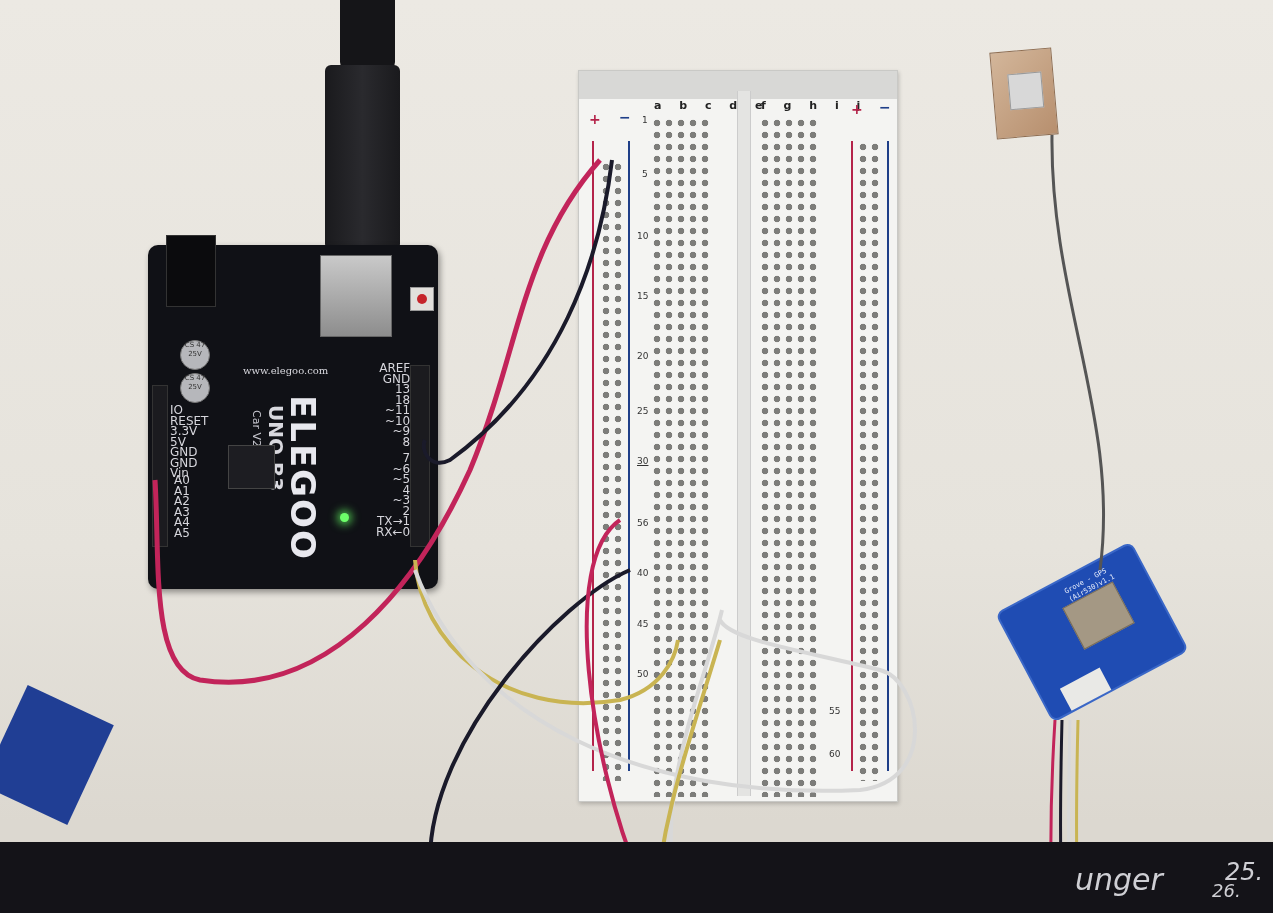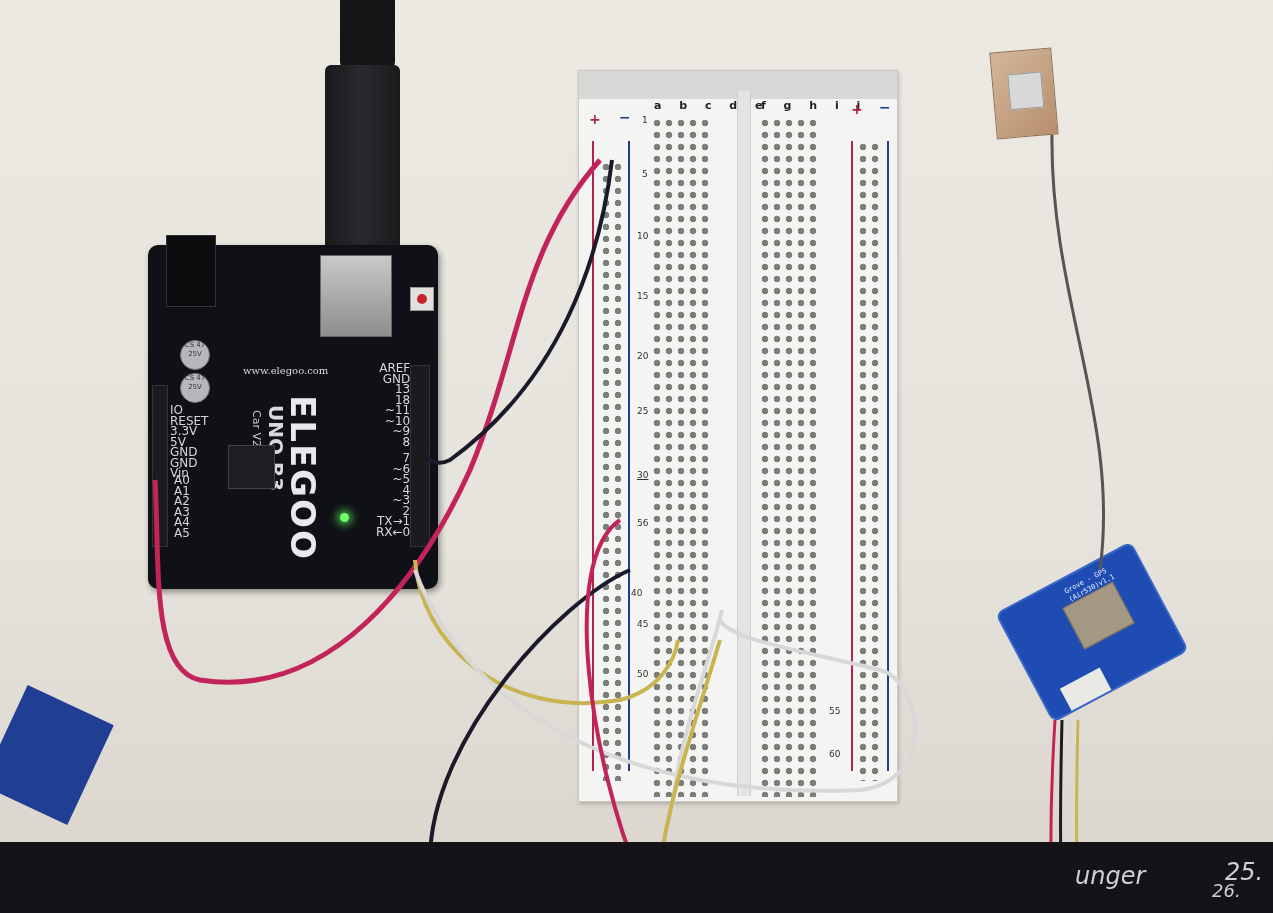--- a/index.html
+++ b/index.html
@@ -1,19 +1,19 @@
 <!DOCTYPE html>
 <html><head>
 <meta charset="utf-8">
 <style>
   html,body{margin:0;padding:0;}
   body{width:1273px;height:913px;overflow:hidden;background:#e9e6df;font-family:"DejaVu Sans",sans-serif;position:relative;}
   .scene{position:absolute;left:0;top:0;width:1273px;height:913px;background:linear-gradient(180deg,#ece9e3 0%,#e6e3dc 60%,#dcd8d0 90%);}
   .table-edge{position:absolute;left:0;top:842px;width:1273px;height:71px;background:#141318;}
-  .table-edge .label{position:absolute;color:#cfcfd4;font-style:italic;font-size:24px;}
+  .table-edge .label{position:absolute;color:#cfcfd4;font-style:italic;font-size:30px;}
   
   .arduino{position:absolute;left:148px;top:245px;width:290px;height:344px;background:#101116;border-radius:10px;box-shadow:2px 3px 6px rgba(0,0,0,.4);}
   .arduino .brand{position:absolute;left:175px;top:150px;transform:rotate(90deg);transform-origin:left top;color:#e8e8ee;font-weight:bold;font-size:34px;letter-spacing:2px;white-space:nowrap;}
   .arduino .model{position:absolute;left:140px;top:160px;transform:rotate(90deg);transform-origin:left top;color:#d8d8de;font-weight:bold;font-size:20px;white-space:nowrap;}
   .arduino .ver{position:absolute;left:115px;top:165px;transform:rotate(90deg);transform-origin:left top;color:#c8c8d0;font-size:11px;white-space:nowrap;}
   .arduino .url{position:absolute;left:95px;top:120px;color:#d8d8de;font-size:10px;font-family:"DejaVu Serif",serif;}
   .pinlabels{position:absolute;color:#d6d6dc;font-size:12px;line-height:10.5px;}
   .pinlabels div{white-space:nowrap;}
   .header-strip{position:absolute;background:#1b1b1f;border:1px solid #333;}
   .chip{position:absolute;left:80px;top:200px;width:45px;height:42px;background:#1d1d22;border:1px solid #444;}
@@ -127,23 +127,23 @@
       <div class="red" style="left:10px;"></div>
       <div class="blue" style="left:46px;"></div>
       <div class="holes" style="left:16px;top:40px;width:24px;height:640px;"></div>
     </div>
     <div class="rownum" style="left:63px;top:44px;">1</div>
     <div class="rownum" style="left:63px;top:98px;">5</div>
     <div class="rownum" style="left:58px;top:160px;">10</div>
     <div class="rownum" style="left:58px;top:220px;">15</div>
     <div class="rownum" style="left:58px;top:280px;">20</div>
     <div class="rownum" style="left:58px;top:335px;">25</div>
-    <div class="rownum" style="left:58px;top:399px;text-decoration:underline;">30</div>
+    <div class="rownum" style="left:58px;top:385px;text-decoration:underline;">30</div>
     <div class="rownum" style="left:58px;top:447px;">56</div>
-    <div class="rownum" style="left:52px;top:497px;margin-top:20px;">40</div>
+    <div class="rownum" style="left:58px;top:497px;">40</div>
     <div class="rownum" style="left:58px;top:548px;">45</div>
     <div class="rownum" style="left:58px;top:598px;">50</div>
     <div class="rownum" style="left:250px;top:635px;">55</div>
     <div class="rownum" style="left:250px;top:678px;text-align:right;">60</div>
   </div>
 
   <div class="antenna"></div>
   <div class="gps">
     <div class="txt">Grove - GPS</div>
     <div class="txt" style="top:17px;">(Air530)v1.1</div>

